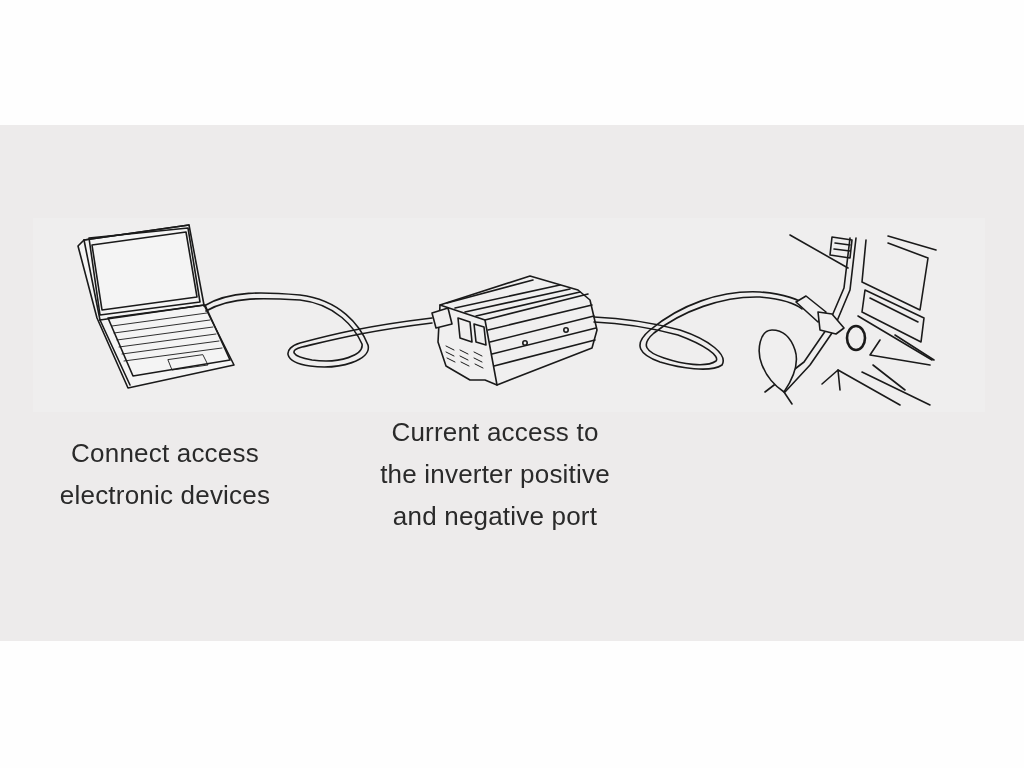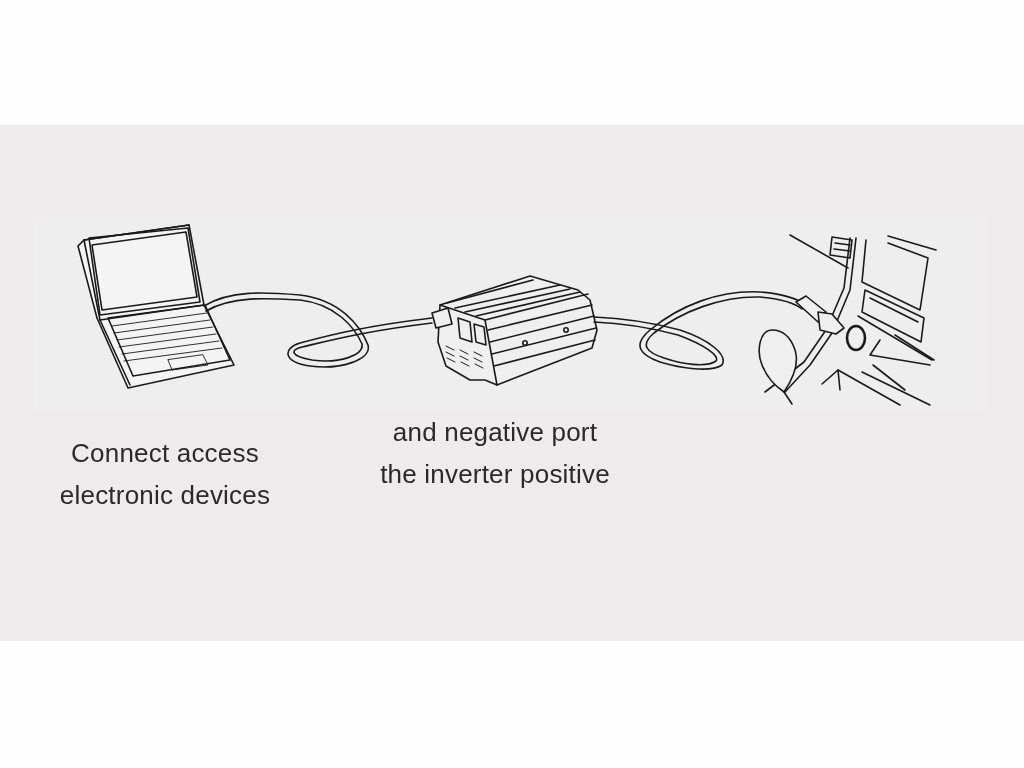--- a/index.html
+++ b/index.html
@@ -110,17 +110,18 @@
     <path d="M772,330 C760,330 756,350 762,365 C768,380 778,388 784,392 C792,380 800,365 795,350 C790,335 782,330 772,330 Z" fill="#f0efef"></path>
     <path d="M784,392 L792,404"></path>
   </g>
 </svg>
 
 <div class="caption cap-left">
   <span>Connect access</span>
   <span>electronic devices</span>
 </div>
 <div class="caption cap-mid">
+  <span>Current access to</span>
+  <span>the inverter positive</span>
   <span>and negative port</span>
-  <span>the inverter positive</span>
 </div>
 <div class="caption cap-right">
 </div>
 
 </body></html>

